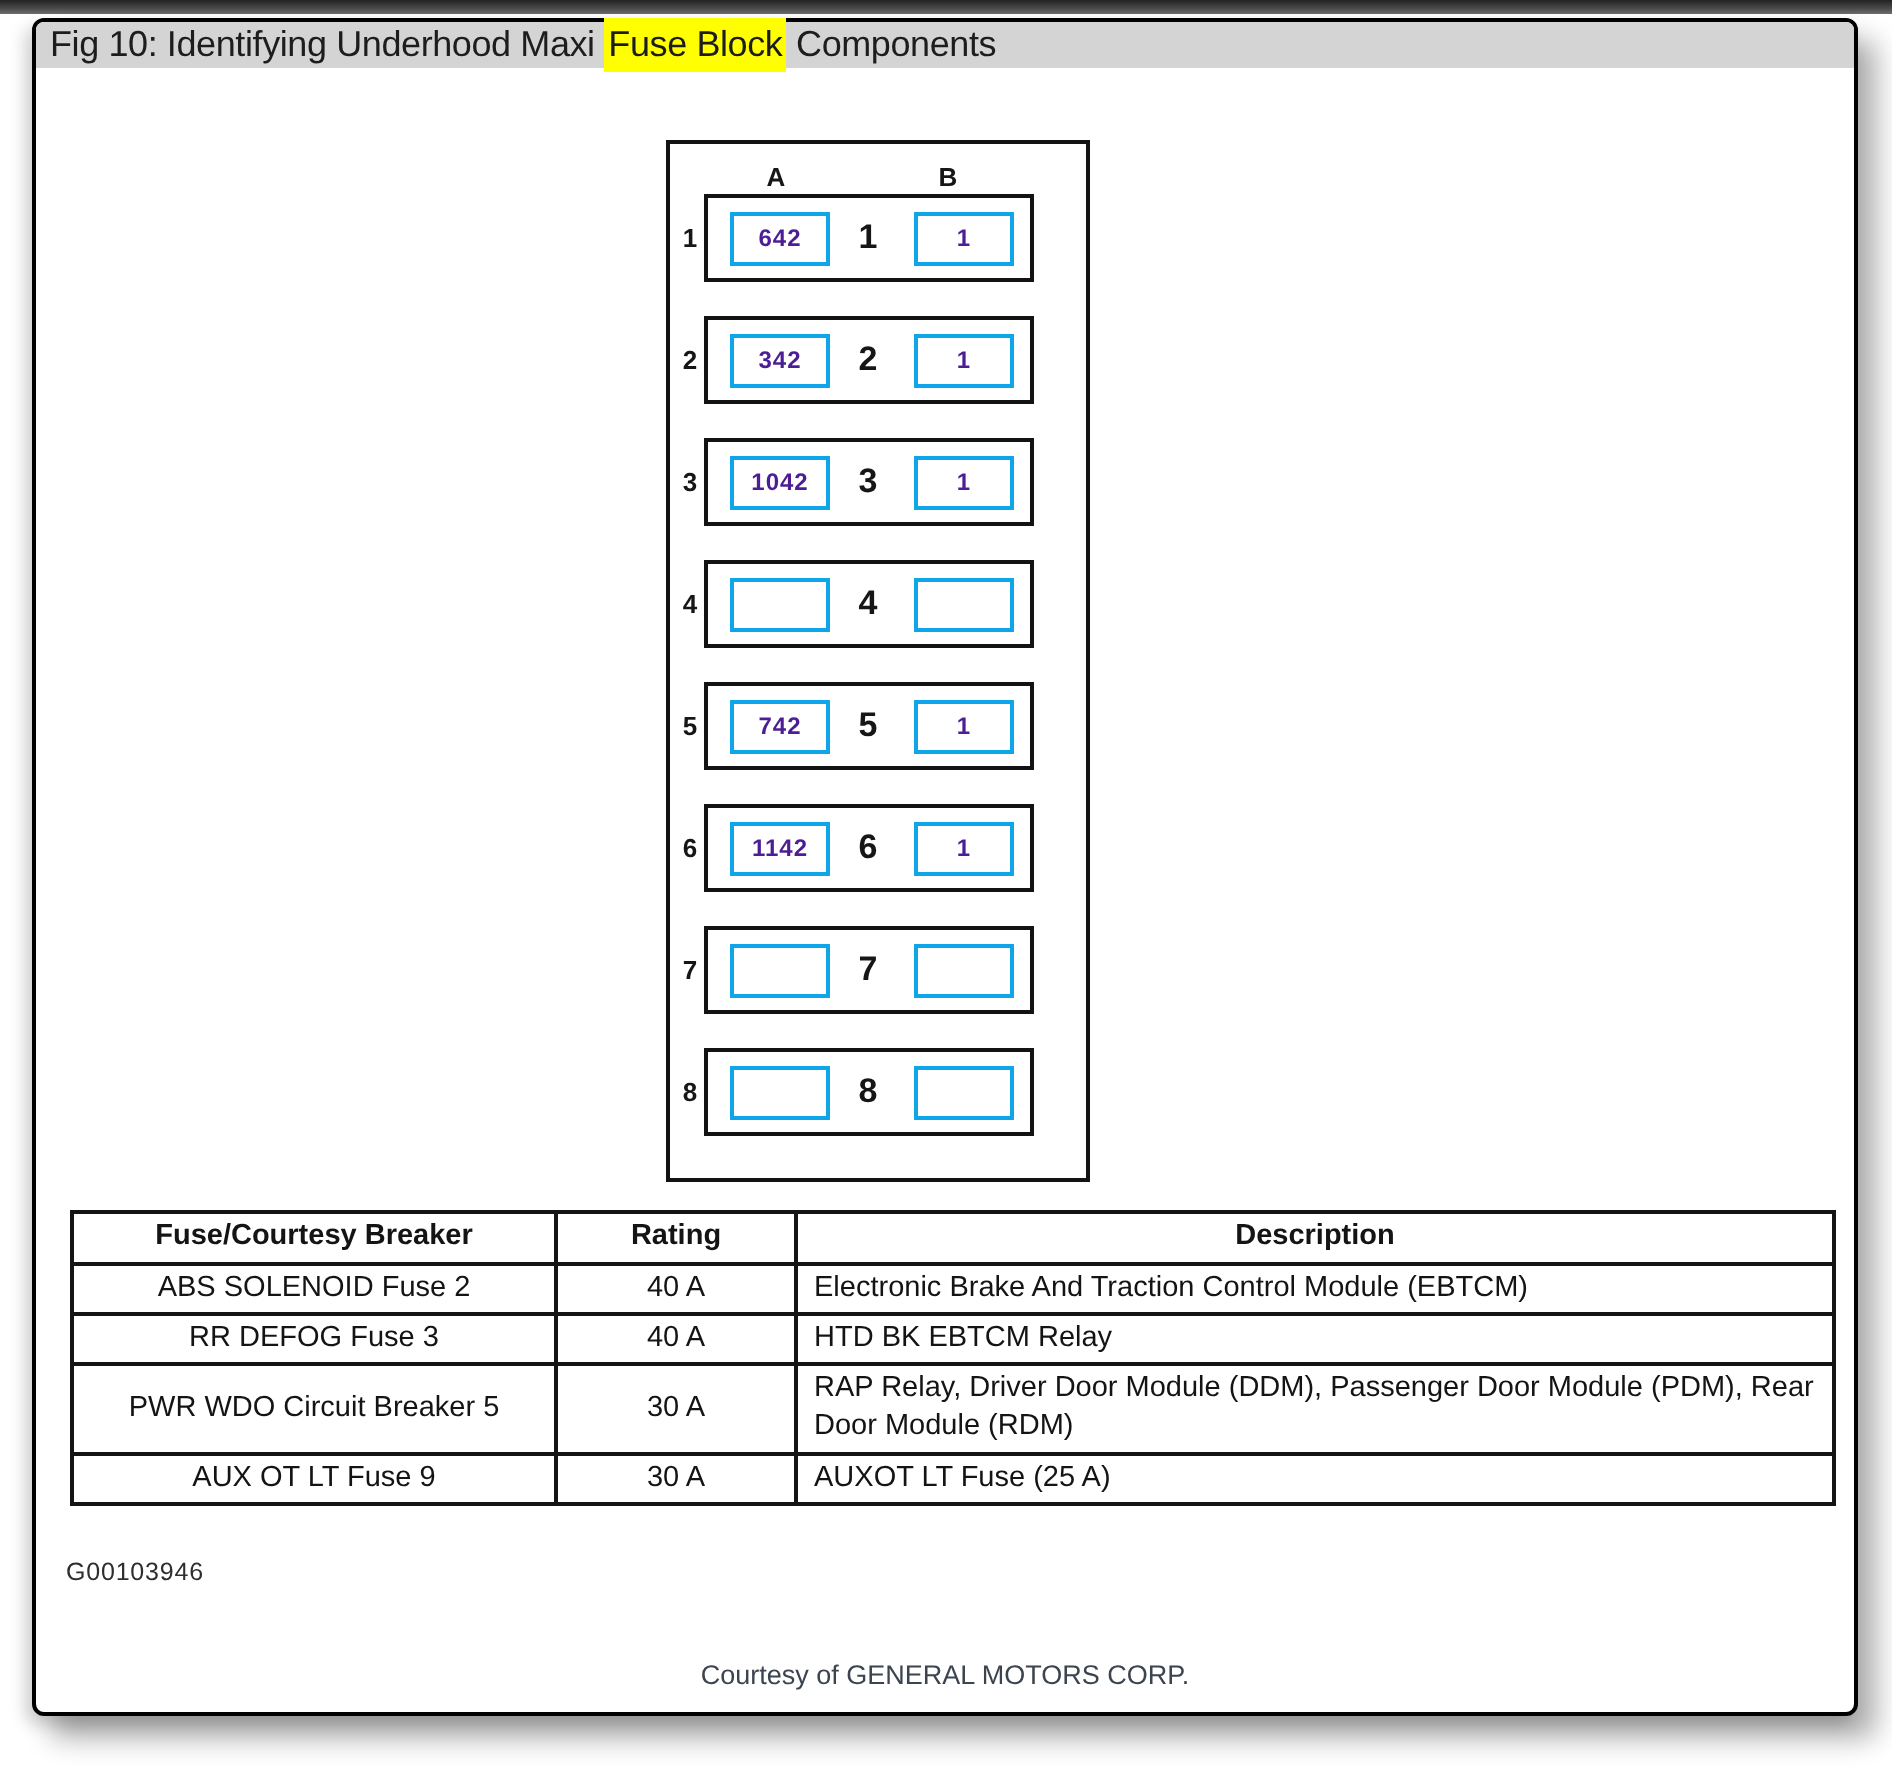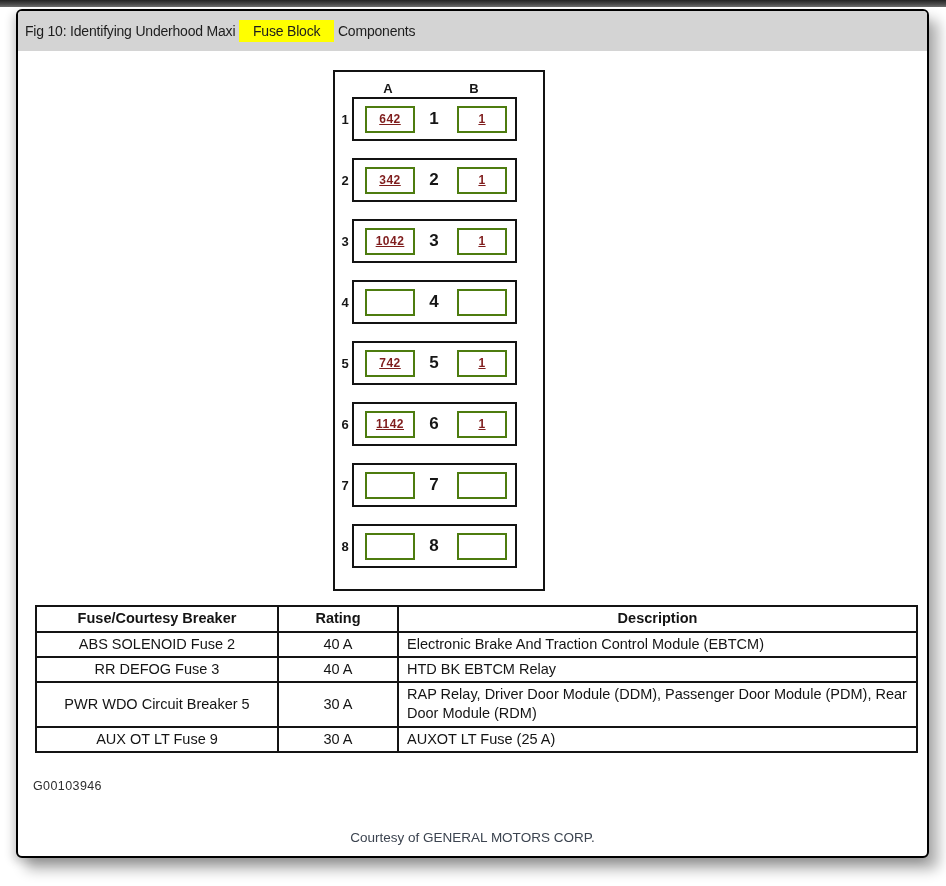--- a/index.html
+++ b/index.html
@@ -13,26 +13,26 @@
     background: linear-gradient(180deg, #232323 0%, #4a4a4a 60%, #6e6e6e 100%);
   }
 
   .page {
     position: absolute; left: 16px; top: 9px; width: 913px; height: 849px;
     background: #ffffff; border: 2px solid #000000; border-radius: 6px;
     box-shadow: 9px 11px 14px rgba(0,0,0,0.33), -4px 4px 8px rgba(0,0,0,0.16);
   }
 
   .title-bar {
-    position: absolute; top: 0; left: 0; right: 0; height: 40px;
+    position: absolute; top: 0; left: 0; right: 0; height: 23px;
     background: #d4d4d4; border-radius: 4px 4px 0 0;
     display: flex; align-items: center; padding-left: 7px;
-    font-size: 14px; color: #1d1d1d; letter-spacing: -0.2px; white-space: pre;
-  }
-  .title-bar mark { background: #ffff00; color: #1d1d1d; padding: 3px 14px; }
+    font-size: 18px; color: #1d1d1d; letter-spacing: -0.2px; white-space: pre;
+  }
+  .title-bar mark { background: #ffff00; color: #1d1d1d; padding: 3px 2px; }
 
   
   .diagram {
     position: absolute; left: 315px; top: 59px; width: 212px; height: 521px;
     border: 2px solid #131313; background: #fff;
   }
   .col-headers { position: absolute; top: 9px; left: 0; width: 100%; height: 16px; }
   .col-headers span {
     position: absolute; transform: translateX(-50%);
     font-size: 13px; font-weight: bold; color: #161616;
@@ -44,23 +44,23 @@
   .fuse-row { position: relative; height: 44px; margin-bottom: 17px; padding-left: 17px; display: flex; align-items: center; }
   .row-num {
     position: absolute; left: 3px; top: 50%; transform: translateY(-50%);
     width: 14px; text-align: center; font-size: 13px; font-weight: bold; color: #161616;
   }
   .row-rect {
     width: 165px; height: 44px; border: 2px solid #131313;
     display: flex; align-items: center;
   }
   .slot {
-    height: 27px; border: 2px solid #4d7c0f;
+    height: 27px; border: 2px solid #0ea5e9;
     display: flex; align-items: center; justify-content: center;
-    font-size: 12px; font-weight: bold; color: #7f1d1d; letter-spacing: 0.5px; text-decoration: underline;
+    font-size: 12px; font-weight: bold; color: #4c1d95; letter-spacing: 0.5px;
   }
   .slot-a { width: 50px; margin-left: 11px; }
   .mid-num { width: 30px; margin-left: 4px; text-align: center; font-size: 17px; font-weight: bold; color: #161616; }
   .slot-b { width: 50px; margin-left: 8px; }
 
   
   .fuse-table {
     position: absolute; left: 17px; top: 594px; width: 881px;
     border-collapse: collapse; table-layout: fixed;
     font-size: 14.5px; color: #141414;

